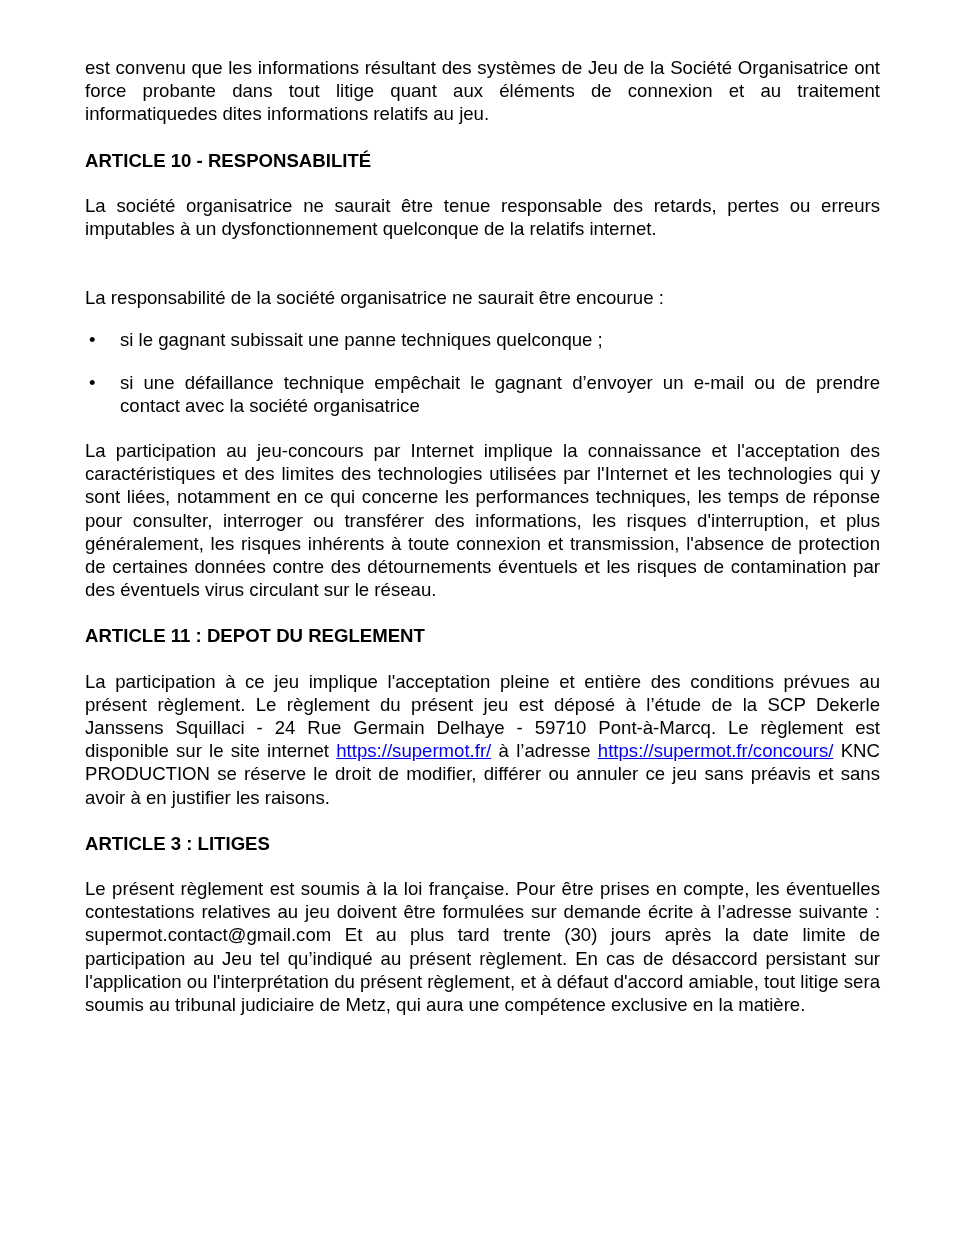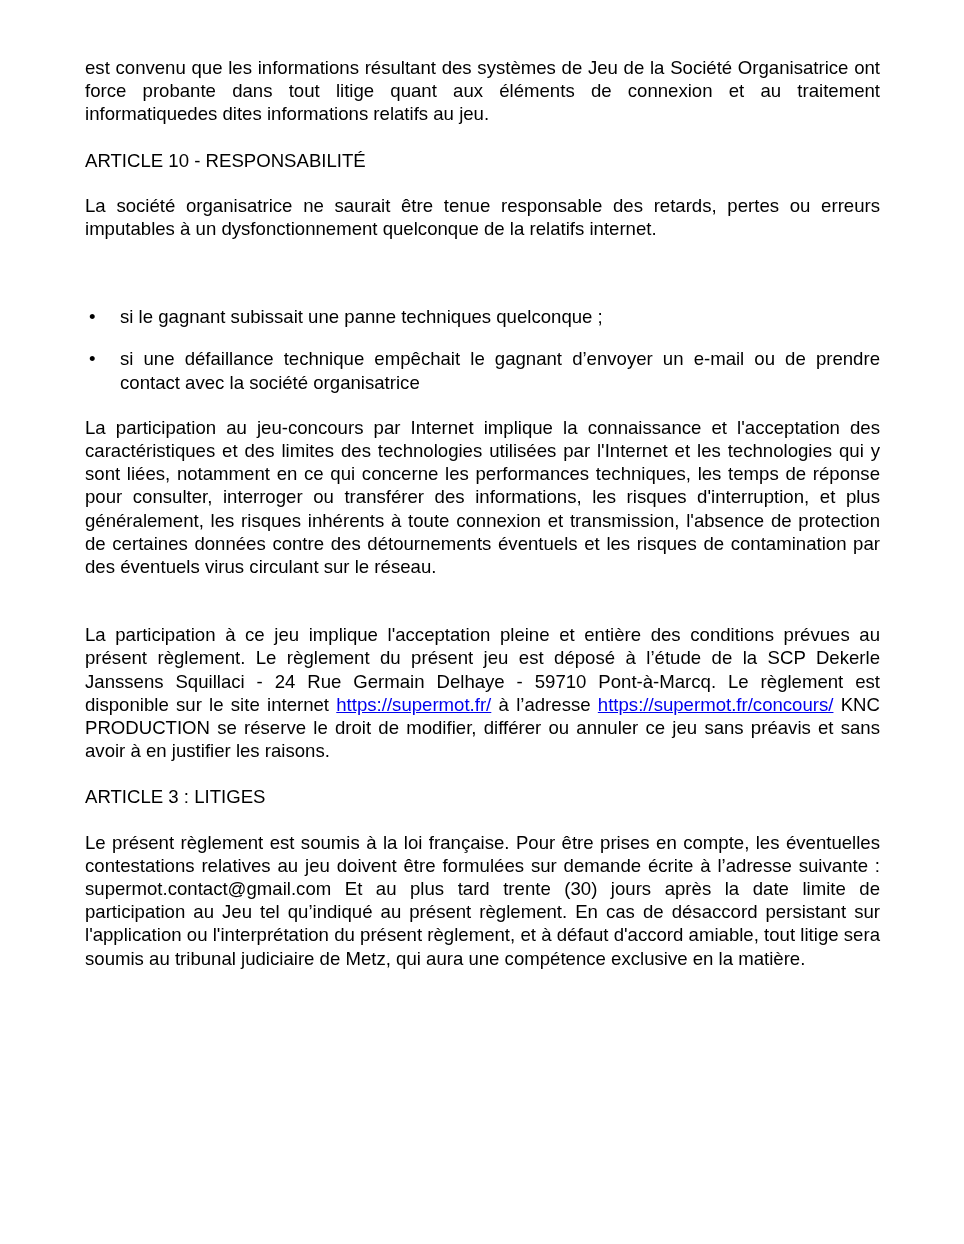--- a/index.html
+++ b/index.html
@@ -33,21 +33,21 @@
     letter-spacing: 0px;
     word-spacing: 0px;
   }
   p.body-text.noj {
     text-align: left;
   }
   h2.heading {
     margin: 0;
     font-size: 18.6px;
     line-height: 23.2px;
-    font-weight: normal;
+    font-weight: bold;
     text-align: left;
   }
   .gap-para { height: 22px; }
   .gap-head-before { height: 23px; }
   .gap-head-after { height: 22px; }
   .gap-blank { height: 46px; }
   .gap-bullet { height: 19px; }
 
   ul.bullets {
     margin: 0;
@@ -88,40 +88,42 @@
     <div class="gap-head-before"></div>
 
     <h2 class="heading">ARTICLE 10 - RESPONSABILITÉ</h2>
 
     <div class="gap-head-after"></div>
 
     <p class="body-text">La société organisatrice ne saurait être tenue responsable des retards, pertes ou erreurs imputables à un dysfonctionnement quelconque de la relatifs internet.</p>
 
     <div class="gap-blank"></div>
 
+    <p class="body-text noj">La responsabilité de la société organisatrice ne saurait être encourue :</p>
 
     <div class="gap-bullet"></div>
 
     <ul class="bullets">
       <li class="short">
         <span class="marker">•</span>
         <span>si le gagnant subissait une panne techniques quelconque ;</span>
       </li>
       <li style="margin-top:19px;">
         <span class="marker">•</span>
         <span>si une défaillance technique empêchait le gagnant d’envoyer un e-mail ou de prendre contact avec la société organisatrice</span>
       </li>
     </ul>
 
     <div class="gap-para"></div>
 
     <p class="body-text">La participation au jeu-concours par Internet implique la connaissance et l'acceptation des caractéristiques et des limites des technologies utilisées par l'Internet et les technologies qui y sont liées, notamment en ce qui concerne les performances techniques, les temps de réponse pour consulter, interroger ou transférer des informations, les risques d'interruption, et plus généralement, les risques inhérents à toute connexion et transmission, l'absence de protection de certaines données contre des détournements éventuels et les risques de contamination par des éventuels virus circulant sur le réseau.</p>
 
     <div class="gap-head-before"></div>
 
+    <h2 class="heading">ARTICLE 11 : DEPOT DU REGLEMENT</h2>
 
     <div class="gap-head-after"></div>
 
     <p class="body-text" id="rich-para-11"><span>La participation à ce jeu implique l'acceptation pleine et entière des conditions prévues au présent règlement. Le règlement du présent jeu est déposé à l’étude de la SCP Dekerle Janssens Squillaci - 24 Rue Germain Delhaye - 59710 Pont-à-Marcq. Le règlement est disponible sur le site internet </span><a class="doclink" href="#" style="color: rgb(0, 0, 238);">https://supermot.fr/</a><span> à l’adresse </span><a class="doclink" href="#" style="color: rgb(0, 0, 238);">https://supermot.fr/concours/</a><span> KNC PRODUCTION se réserve le droit de modifier, différer ou annuler ce jeu sans préavis et sans avoir à en justifier les raisons.</span></p>
 
     <div class="gap-head-before"></div>
 
     <h2 class="heading">ARTICLE 3 : LITIGES</h2>
 
     <div class="gap-head-after"></div>

